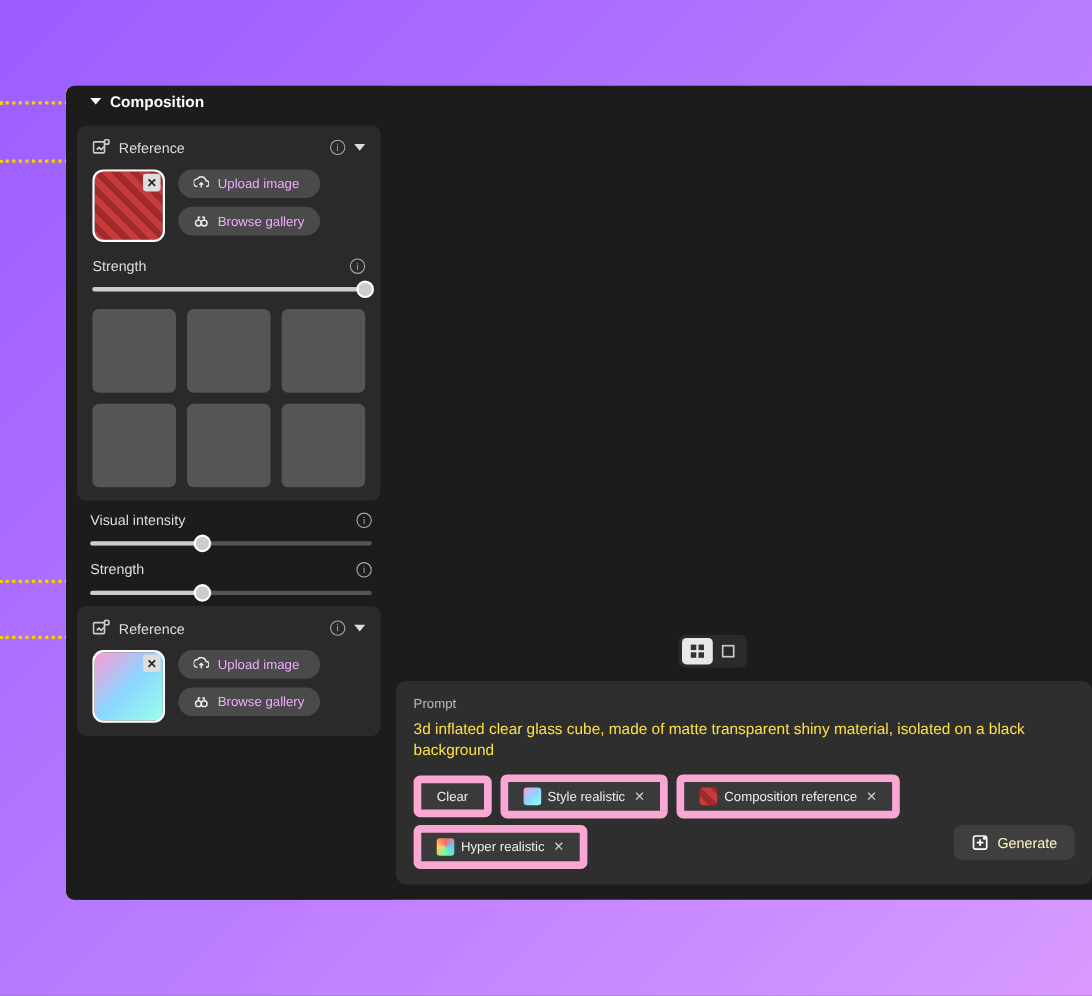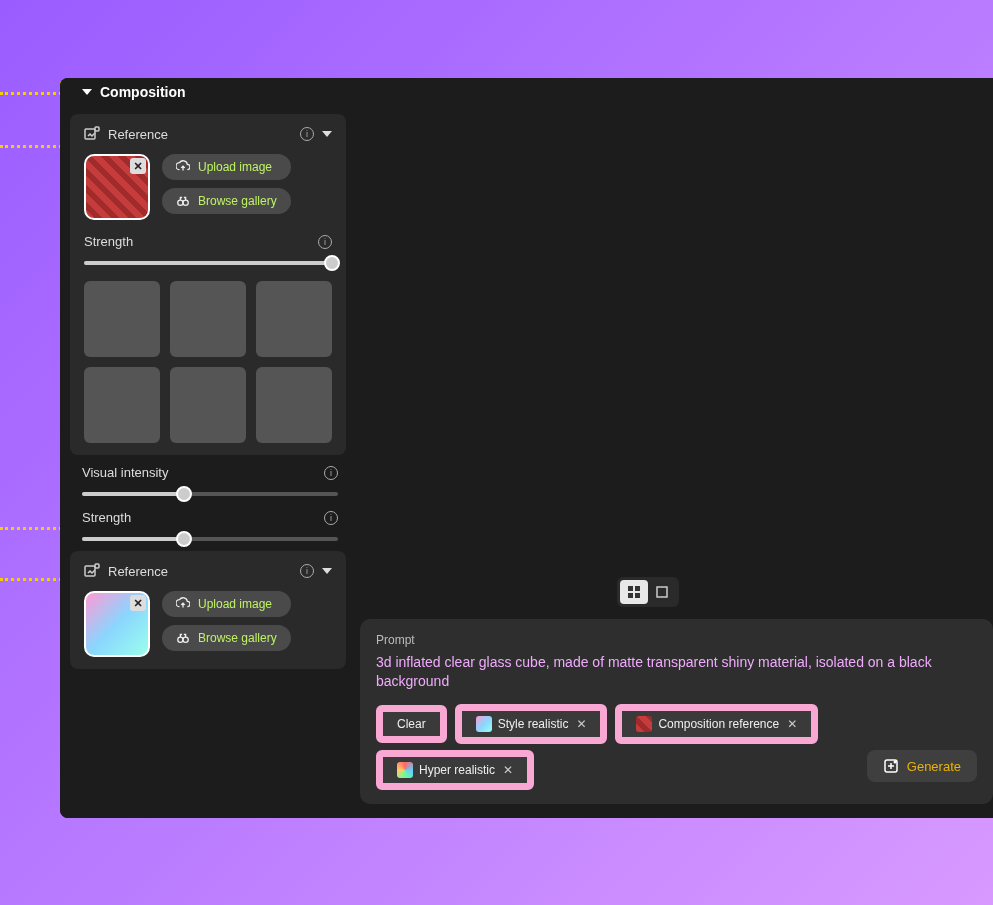--- a/index.html
+++ b/index.html
@@ -86,21 +86,21 @@
   width: 16px; height: 16px;
   background: #ddd; color:#222;
   border-radius: 3px;
   font-size: 11px; font-weight: bold;
   display:flex;align-items:center;justify-content:center;
   cursor:pointer;
 }
 .pill-col { display:flex; flex-direction:column; gap:8px; }
 .pill {
   background: #4a4a4a;
-  color: #bef264;
+  color: #f0abfc;
   border: none;
   border-radius: 16px;
   padding: 6px 14px;
   font-size: 12px;
   display:flex; align-items:center; gap:8px;
   cursor:pointer;
 }
 .label-row {
   display:flex; align-items:center;
   color:#ddd; font-size:13px;
@@ -179,34 +179,34 @@
   display:flex;align-items:center;justify-content:center;
   cursor:pointer;
 }
 .view-toggle .vt.active { background:#e8e8e8; }
 .prompt-panel {
   background:#2e2e2e;
   border-radius:10px;
   padding:14px 16px;
 }
 .prompt-label { color:#bbb; font-size:12px; margin-bottom:6px; }
-.prompt-text { color:#f0abfc; font-size:14px; line-height:1.4; margin-bottom:12px; }
+.prompt-text { color:#fde047; font-size:14px; line-height:1.4; margin-bottom:12px; }
 .tag-row { display:flex; flex-wrap:wrap; gap:8px; align-items:center; }
 .tag {
   border:7px solid #f9a8d4; background:#3a3a3a;
   color:#eee; border-radius:6px;
   padding:5px 14px; font-size:12px;
   display:flex; align-items:center; gap:6px;
   cursor:pointer;
 }
 .tag .tag-swatch { width:16px; height:16px; border-radius:3px; }
 .tag .close { font-size:12px; color:#ccc; margin-left:2px; }
 .gen-btn {
   background:#3f3f3f;
-  color:#eab308;
+  color:#fef9c3;
   border:none;
   border-radius:8px;
   padding:8px 16px;
   font-size:13px;
   cursor:pointer;
   display:flex;align-items:center;gap:8px;
 }
 .bottom-row { display:flex; justify-content:space-between; align-items:flex-start; gap:12px; margin-top:6px;}
 .bottom-row .tag-row { flex:1; }
 

